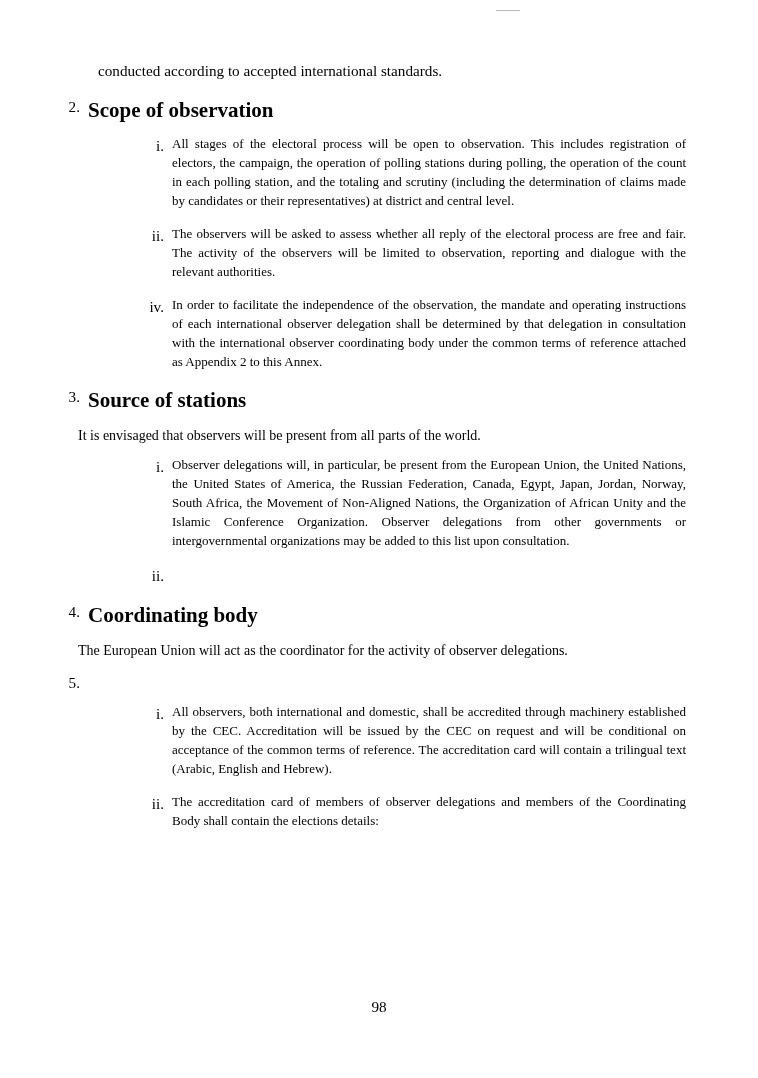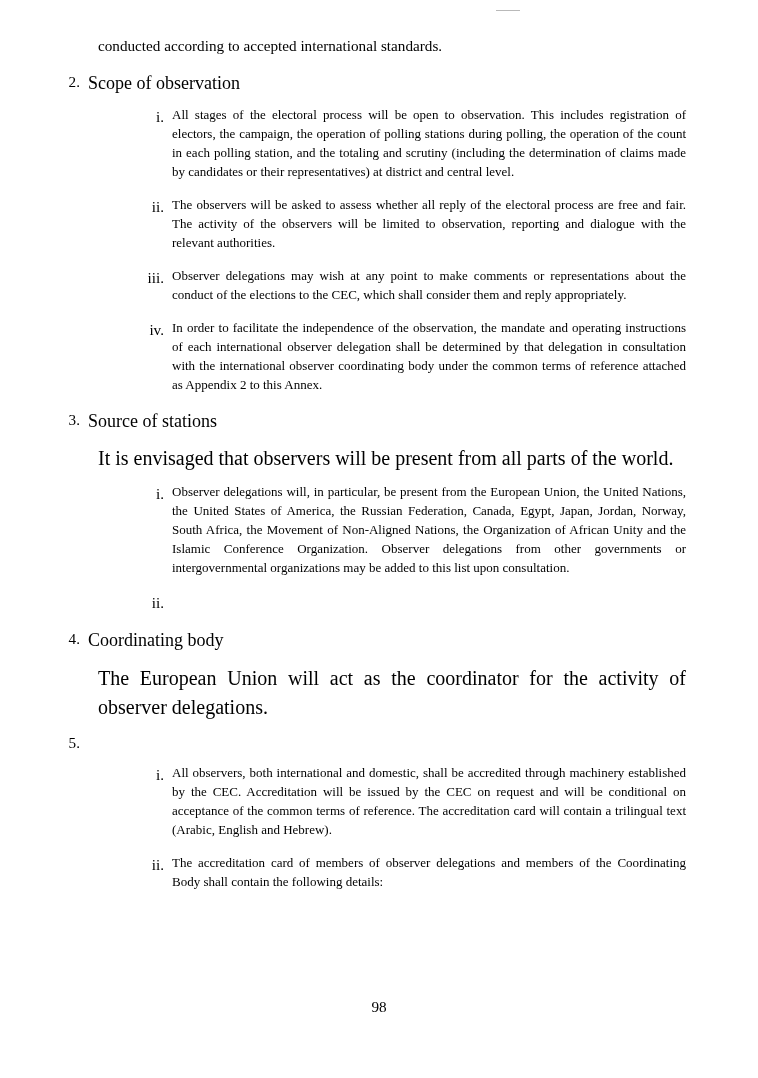--- a/index.html
+++ b/index.html
@@ -13,21 +13,21 @@
     font-family: "Liberation Serif", serif;
     color: #000000;
     position: relative;
     overflow: hidden;
   }
   .page {
     position: relative;
     width: 758px;
     height: 1078px;
     box-sizing: border-box;
-    padding: 35px 62px 30px 62px;
+    padding: 60px 62px 30px 62px;
   }
   .top-tick {
     position: absolute;
     top: 10px;
     left: 496px;
     width: 24px;
     height: 1px;
     background: #b9b9b9;
   }
   .continuation {
@@ -45,23 +45,24 @@
   .item-num {
     flex: 0 0 auto;
     width: 26px;
     font-size: 15.2px;
     line-height: 1.42;
     text-align: right;
     padding-right: 8px;
     box-sizing: border-box;
   }
   .item-text {
-    font-size: 18px;
+    font-size: 21px;
     line-height: 1.42;
     text-align: justify;
+    font-weight: bold;
   }
   .section {
     margin-bottom: 10px;
   }
   .subitems {
     margin: 10px 0 0 0;
     padding: 0;
   }
   .subitem {
     display: flex;
@@ -79,24 +80,24 @@
     padding-right: 8px;
     box-sizing: border-box;
   }
   .subitem-text {
     font-size: 13px;
     line-height: 1.46;
     text-align: justify;
     flex: 1 1 auto;
   }
   .body-para {
-    font-size: 20px;
+    font-size: 14px;
     line-height: 1.46;
     text-align: justify;
-    margin: 10px 0 10px 36px;
+    margin: 10px 0 10px 16px;
     padding-right: 10px;
   }
   .page-number {
     position: absolute;
     bottom: 62px;
     left: 0;
     width: 758px;
     text-align: center;
     font-size: 15.2px;
   }
@@ -116,24 +117,20 @@
       <span class="item-text">Scope of observation</span>
     </div>
     <div class="subitems">
       <div class="subitem">
         <span class="subitem-num">i.</span>
         <span class="subitem-text">All stages of the electoral process will be open to observation. This includes registration of electors, the campaign, the operation of polling stations during polling, the operation of the count in each polling station, and the totaling and scrutiny (including the determination of claims made by candidates or their representatives) at district and central level.</span>
       </div>
       <div class="subitem">
         <span class="subitem-num">ii.</span>
         <span class="subitem-text">The observers will be asked to assess whether all reply of the electoral process are free and fair. The activity of the observers will be limited to observation, reporting and dialogue with the relevant authorities.</span>
-      </div>
-      <div class="subitem">
-        <span class="subitem-num">iii.</span>
-        <span class="subitem-text">Observer delegations may wish at any point to make comments or representations about the conduct of the elections to the CEC, which shall consider them and reply appropriately.</span>
       </div>
       <div class="subitem">
         <span class="subitem-num">iv.</span>
         <span class="subitem-text">In order to facilitate the independence of the observation, the mandate and operating instructions of each international observer delegation shall be determined by that delegation in consultation with the international observer coordinating body under the common terms of reference attached as Appendix 2 to this Annex.</span>
       </div>
     </div>
   </div>
 
   <div class="section">
     <div class="item">
@@ -164,20 +161,20 @@
     <div class="item">
       <span class="item-num">5.</span>
     </div>
     <div class="subitems">
       <div class="subitem">
         <span class="subitem-num">i.</span>
         <span class="subitem-text">All observers, both international and domestic, shall be accredited through machinery established by the CEC. Accreditation will be issued by the CEC on request and will be conditional on acceptance of the common terms of reference. The accreditation card will contain a trilingual text (Arabic, English and Hebrew).</span>
       </div>
       <div class="subitem">
         <span class="subitem-num">ii.</span>
-        <span class="subitem-text">The accreditation card of members of observer delegations and members of the Coordinating Body shall contain the following details:</span>
+        <span class="subitem-text">The accreditation card of members of observer delegations and members of the Coordinating Body shall contain the elections details:</span>
       </div>
     </div>
   </div>
 
   <div class="page-number">98</div>
 
 </div>
 
 </body></html>

